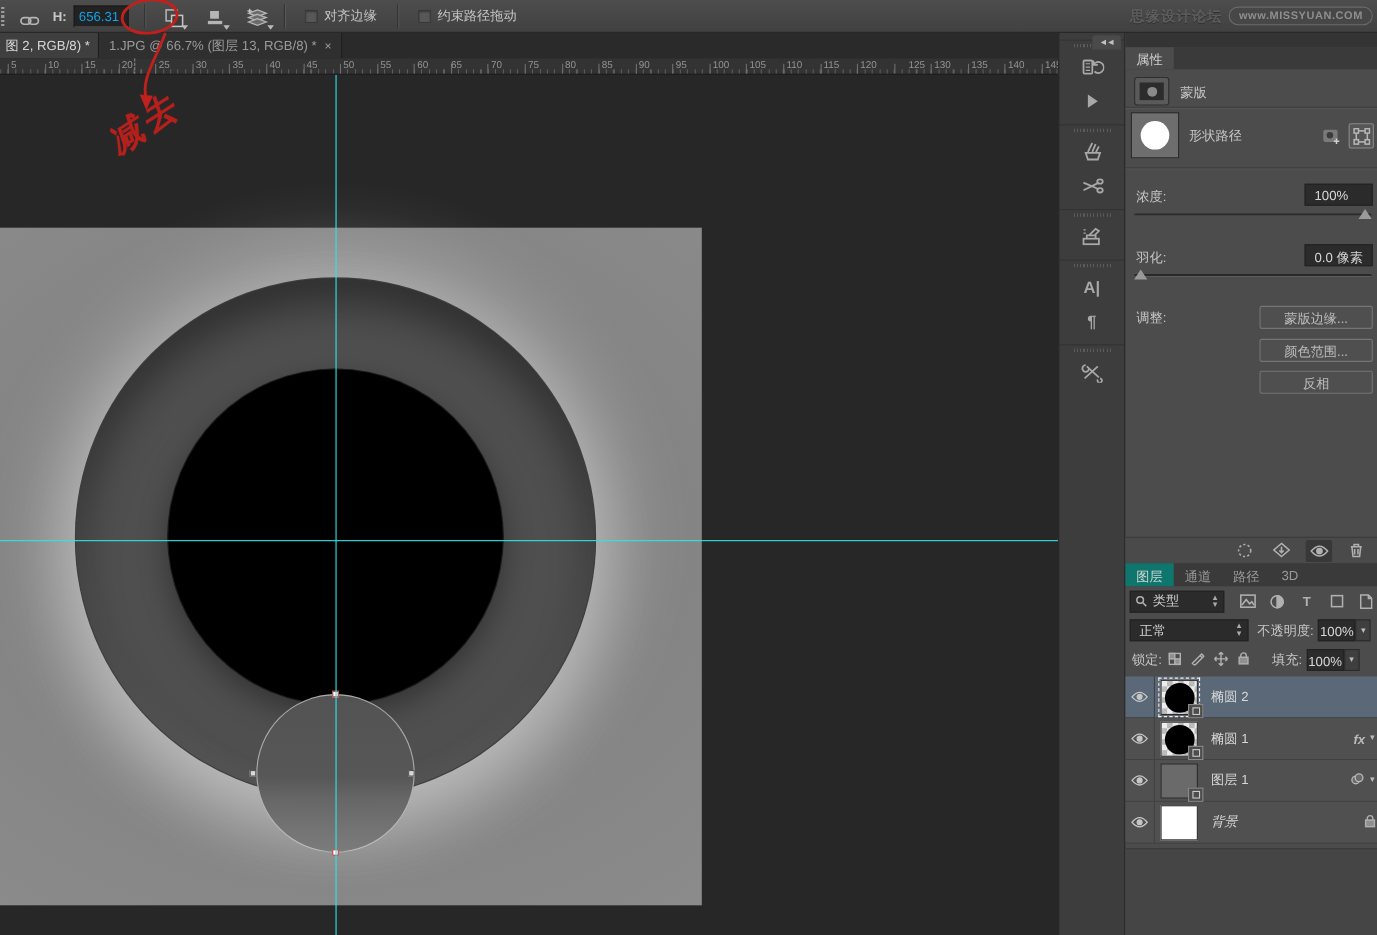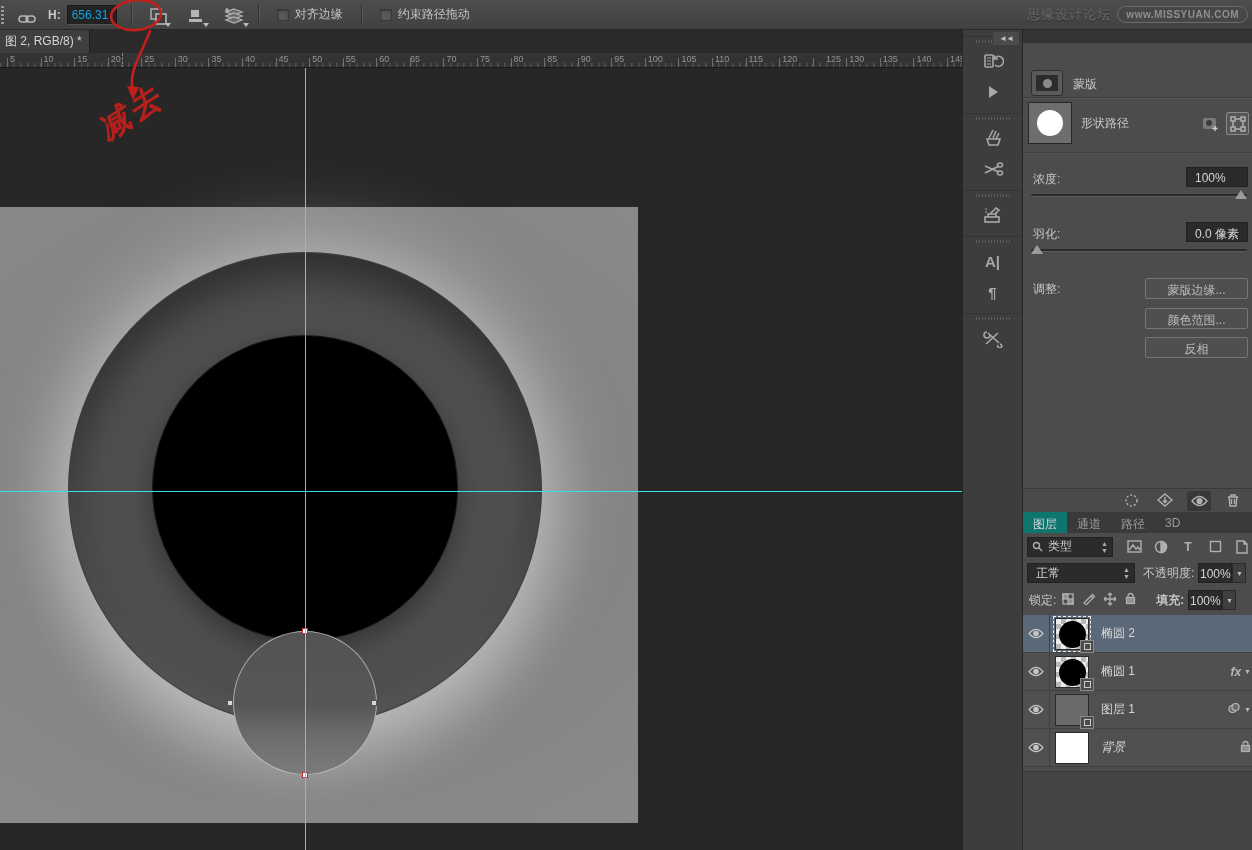--- a/index.html
+++ b/index.html
@@ -229,20 +229,24 @@
   </div>
   <div class="watermark">
     <span class="wm-text">思缘设计论坛</span>
     <span class="wm-badge">www.MISSYUAN.COM</span>
   </div>
 </div>
 
 <div class="tabbar">
   <div class="doctab first active">
     <span class="tlbl">图 2, RGB/8) *</span>
+    <span class="close">×</span>
+  </div>
+  <div class="doctab">
+    <span class="tlbl">1.JPG @ 66.7% (图层 13, RGB/8) *</span>
     <span class="close">×</span>
   </div>
 </div>
 
 <div class="ruler" id="ruler">
   <div class="minor"></div>
 <span class="rtick" style="left: 7px;"></span>
     <span class="rl" style="left: 10px;">5</span>
     <span class="rtick" style="left: 40.571px;"></span>
     <span class="rl" style="left: 43.571px;">10</span>
@@ -375,20 +379,23 @@
       <svg width="22" height="20" viewBox="0 0 22 20">
         <path d="M4 16 L16 5 M5 4 a3 3 0 1 0 3 3"></path>
         <path d="M6 5 L17 15 M18 16 a2 2 0 1 1 -2 1"></path>
       </svg>
     </div>
   </div>
 </div>
 
 <div class="rightcol">
   <div class="props-head"></div>
+  <div class="props-tabrow">
+    <span class="ptab">属性</span>
+  </div>
 
   <div class="mask-icon">
       <span class="in">
         <span class="dot"></span>
       </span>
     </div>
   <span class="lbl" style="position:absolute; left:50px; top:46px;">蒙版</span>
   <div class="divider" style="top:67px;"></div>
 
   <div class="shape-thumb">
@@ -524,21 +531,21 @@
       <span class="lic">
         <svg width="14" height="14" viewBox="0 0 14 14">
             <path d="M7 1 v12 M1 7 h12 M7 1 l-2 2 M7 1 l2 2 M7 13 l-2 -2 M7 13 l2 -2 M1 7 l2 -2 M1 7 l2 2 M13 7 l-2 -2 M13 7 l-2 2"></path>
           </svg></span>
       <span class="lic">
         <svg width="11" height="13" viewBox="0 0 11 13">
             <rect x="1.5" y="5.5" width="8" height="6" fill="#909090"></rect>
             <path d="M3 5.5 V4 a2.5 2.5 0 0 1 5 0 v1.5"></path>
           </svg></span>
     </div>
-    <span class="lbl" style="margin-left:20px;font-weight:bold;">填充:</span>
+    <span class="lbl" style="margin-left:20px;">填充:</span>
     <div class="minibox" style="margin-left:4px;">100%</div>
     <div class="ddarrow">▼</div>
   </div>
 
   <div id="layer-rows">
       <div class="lrow sel">
         <div class="eyebox eye">
           <svg style="stroke:#c6c6c6;fill:none;stroke-width:1.3" width="16" height="11" viewBox="0 0 17 12">
             <path d="M1 6 Q8.5 -3 16 6 Q8.5 15 1 6 Z"></path>
             <circle cx="8.5" cy="6" r="2.4" fill="#c6c6c6"></circle>

